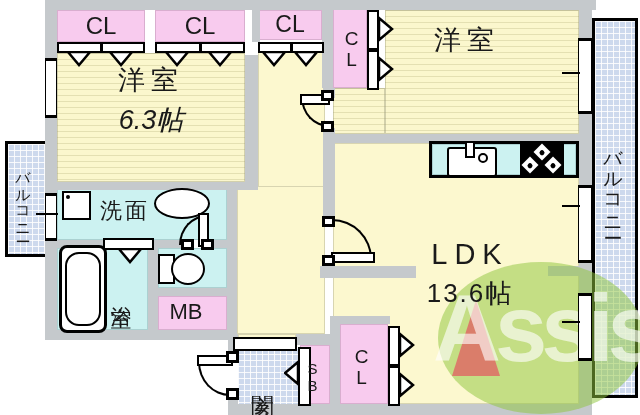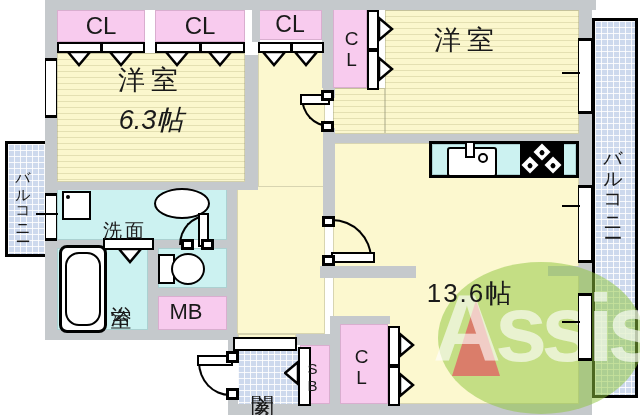--- a/index.html
+++ b/index.html
@@ -203,22 +203,23 @@
   <div class="logo-tri"></div>
   <div class="logo-text">Assist</div>
 
   <div class="lbl" style="left:57px;top:12px;width:88px;font-size:24px;">CL</div>
   <div class="lbl" style="left:155px;top:12px;width:90px;font-size:24px;">CL</div>
   <div class="lbl" style="left:258px;top:11px;width:64px;font-size:23px;">CL</div>
   <div class="lbl vert" style="left:340px;top:14px;height:70px;font-size:19px;letter-spacing:0;">CL</div>
   <div class="lbl" style="left:57px;top:62px;width:188px;font-size:27px;letter-spacing:6px;">洋室</div>
   <div class="lbl" style="left:57px;top:102px;width:188px;font-size:27px;font-style:italic;">6.3帖</div>
   <div class="lbl" style="left:367px;top:22px;width:200px;font-size:27px;letter-spacing:6px;">洋室</div>
+  <div class="lbl" style="left:360px;top:238px;width:220px;font-size:29px;letter-spacing:7px;">LDK</div>
   <div class="lbl" style="left:360px;top:276px;width:220px;font-size:26px;letter-spacing:2px;">13.6帖</div>
-  <div class="lbl" style="left:70px;top:218px;width:110px;font-size:19px;letter-spacing:3px;">洗面</div>
+  <div class="lbl" style="left:70px;top:196px;width:110px;font-size:22px;letter-spacing:3px;">洗面</div>
   <div class="lbl vert" style="left:107px;top:254px;height:74px;font-size:21px;">浴室</div>
   <div class="lbl" style="left:158px;top:299px;width:56px;font-size:22px;">MB</div>
   <div class="lbl vert" style="left:248px;top:350px;height:54px;font-size:23px;letter-spacing:0;">玄関</div>
   <div class="lbl vert" style="left:304px;top:352px;height:50px;font-size:15px;letter-spacing:0;">SB</div>
   <div class="lbl vert" style="left:350px;top:336px;height:62px;font-size:19px;letter-spacing:0;">CL</div>
   <div class="lbl vmix" style="left:13px;top:148px;height:100px;font-size:15px;z-index:45;">バルコニー</div>
   <div class="lbl vmix" style="left:600px;top:118px;height:130px;font-size:19px;z-index:45;">バルコニー</div>
 
 </div>
 

